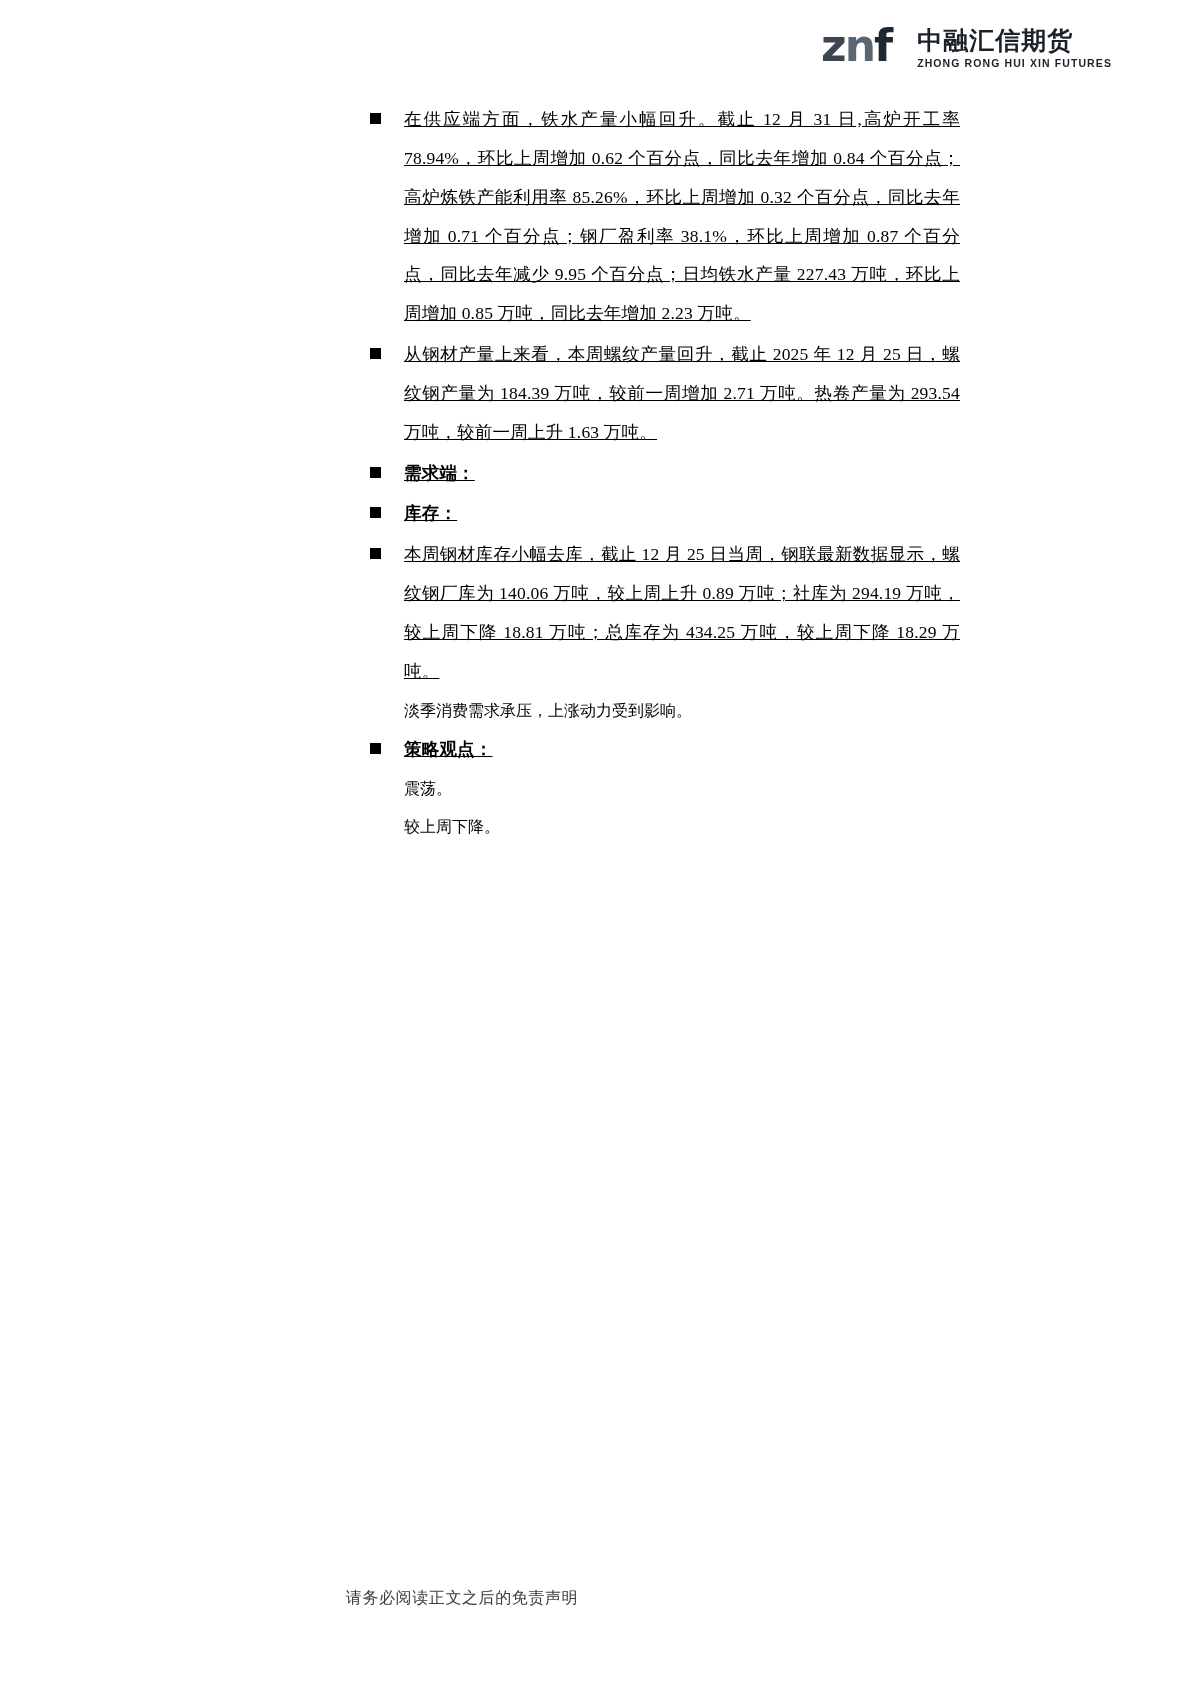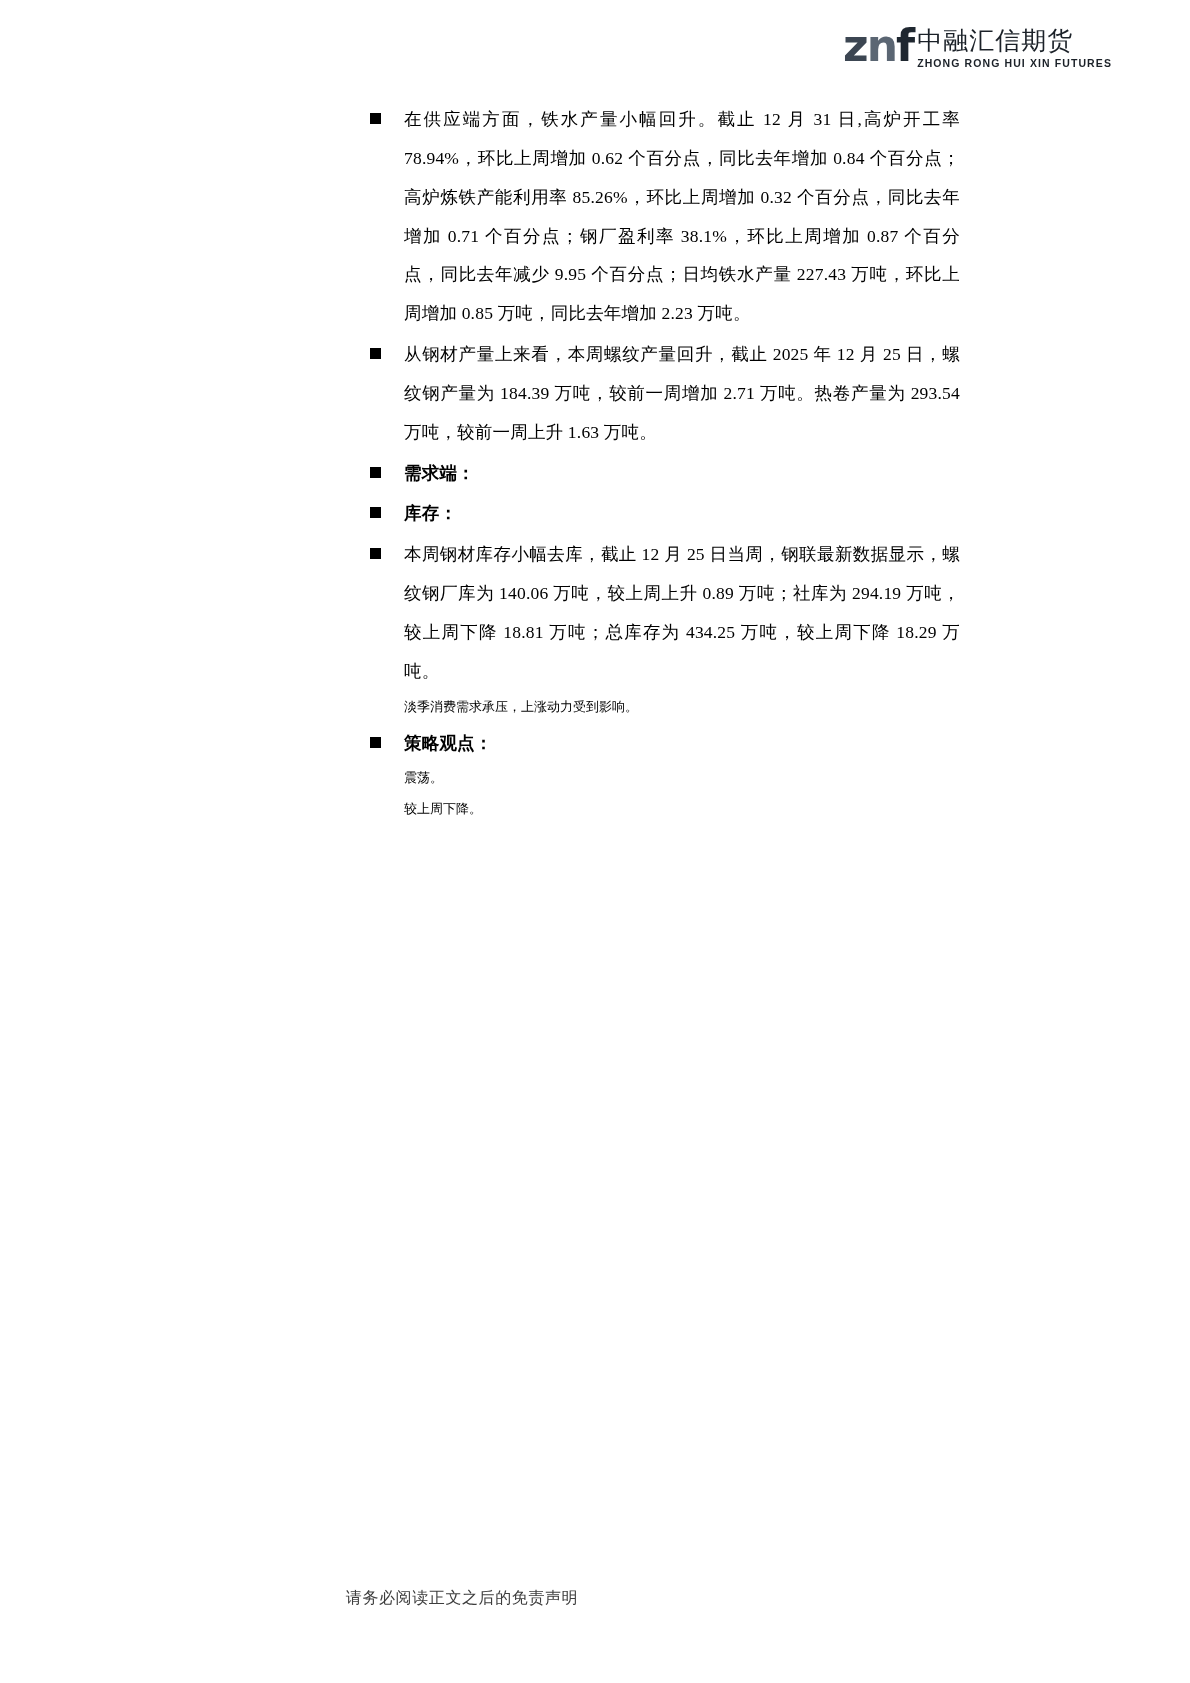--- a/index.html
+++ b/index.html
@@ -22,21 +22,21 @@
     box-sizing: border-box;
   }
 
   
   .header {
     position: absolute;
     top: 26px;
     right: 78px;
     display: flex;
     align-items: center;
-    gap: 4px;
+    gap: 26px;
   }
   .logo-mark {
     font-family: "DejaVu Sans", sans-serif;
     font-weight: bold;
     font-size: 44px;
     letter-spacing: -2px;
     color: #2b3440;
     line-height: 1;
     position: relative;
     top: -2px;
@@ -45,21 +45,21 @@
   .logo-mark .n { color: #5b6673; }
   .logo-mark .f { color: #1f2730; }
   .logo-text-block {
     display: flex;
     flex-direction: column;
     justify-content: center;
     line-height: 1;
   }
   .logo-cn {
     font-family: "DejaVu Sans", sans-serif;
-    font-weight: normal;
+    font-weight: bold;
     font-size: 25px;
     letter-spacing: 1px;
     color: #1b2128;
   }
   .logo-en {
     font-family: "Liberation Sans", sans-serif;
     font-weight: bold;
     font-size: 10.5px;
     letter-spacing: 1.1px;
     color: #1b2128;
@@ -87,27 +87,28 @@
     margin-right: 23px;
     margin-top: 13px;
   }
   .bullet-body {
     flex: 1 1 auto;
     font-size: 17.5px;
     line-height: 2.22;
     text-align: justify;
     text-justify: inter-ideograph;
     letter-spacing: 0.2px;
+    text-decoration: underline;
   }
   .bullet-body.bold {
     font-weight: bold;
   }
   .para-plain {
     margin: 0 0 2px 34px;
-    font-size: 13px;
+    font-size: 16px;
     line-height: 2.22;
   }
 
   
   .footer {
     position: absolute;
     left: 0;
     right: 0;
     bottom: 74px;
     text-align: center;

